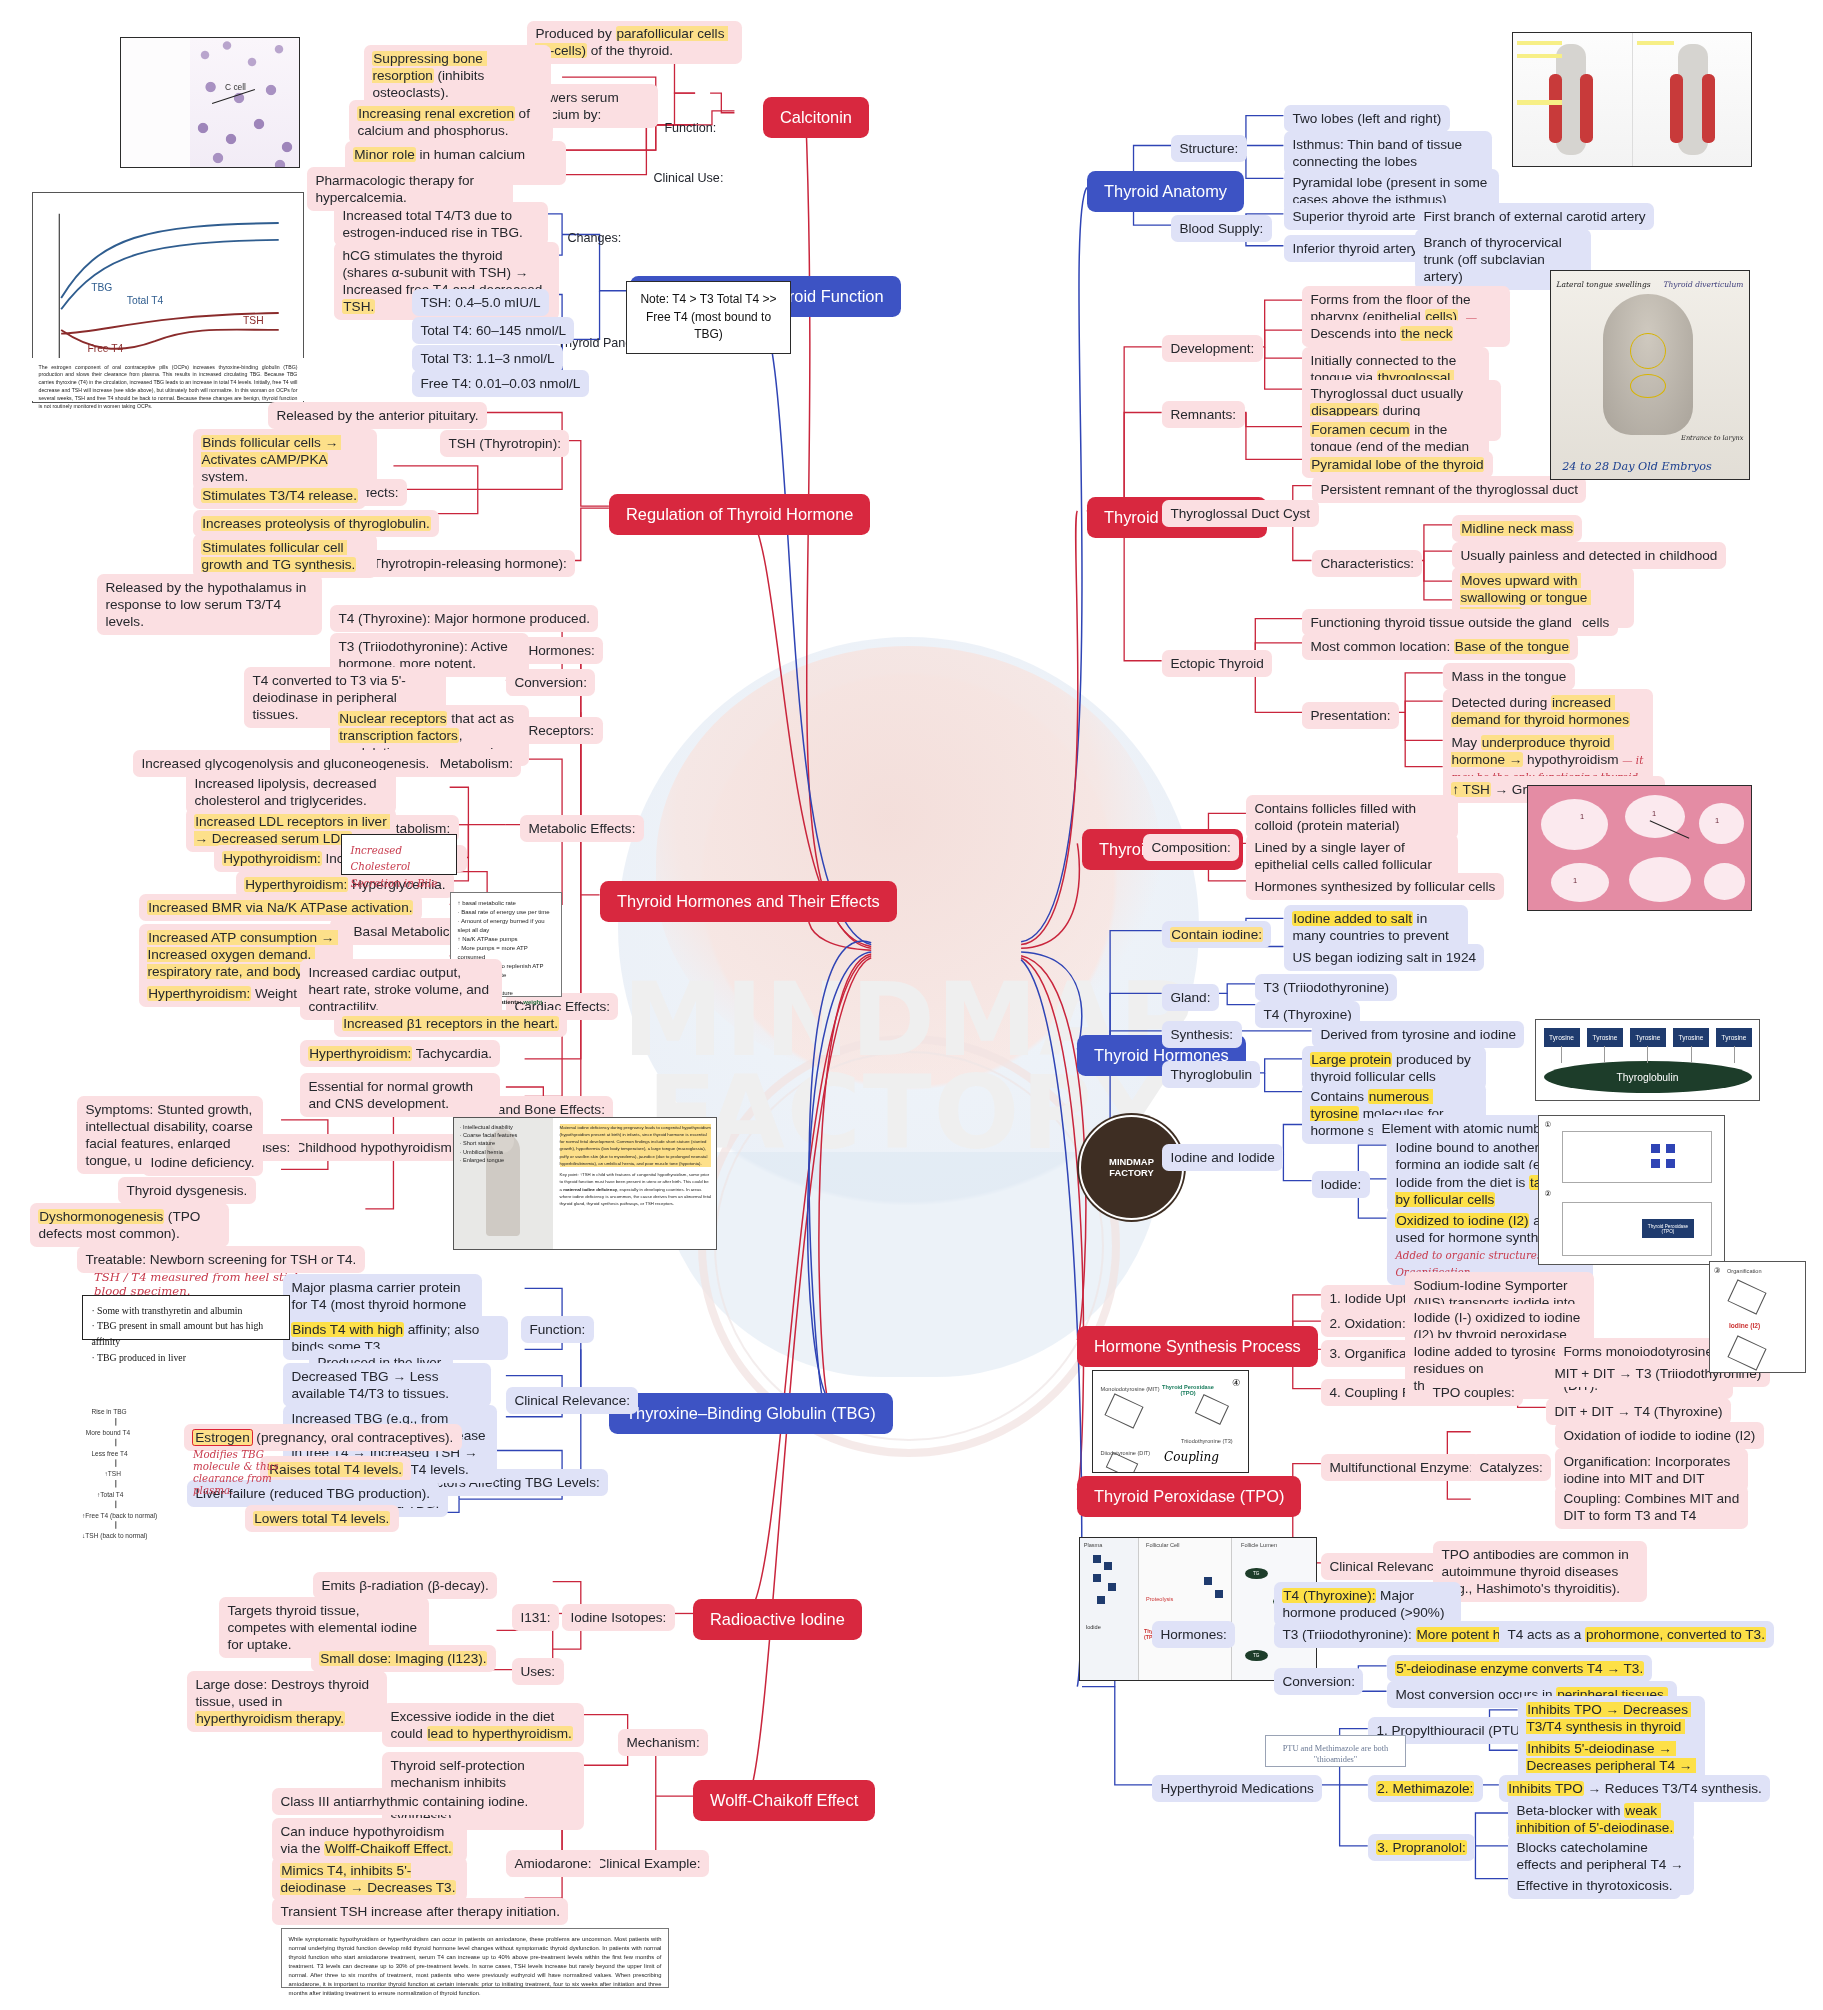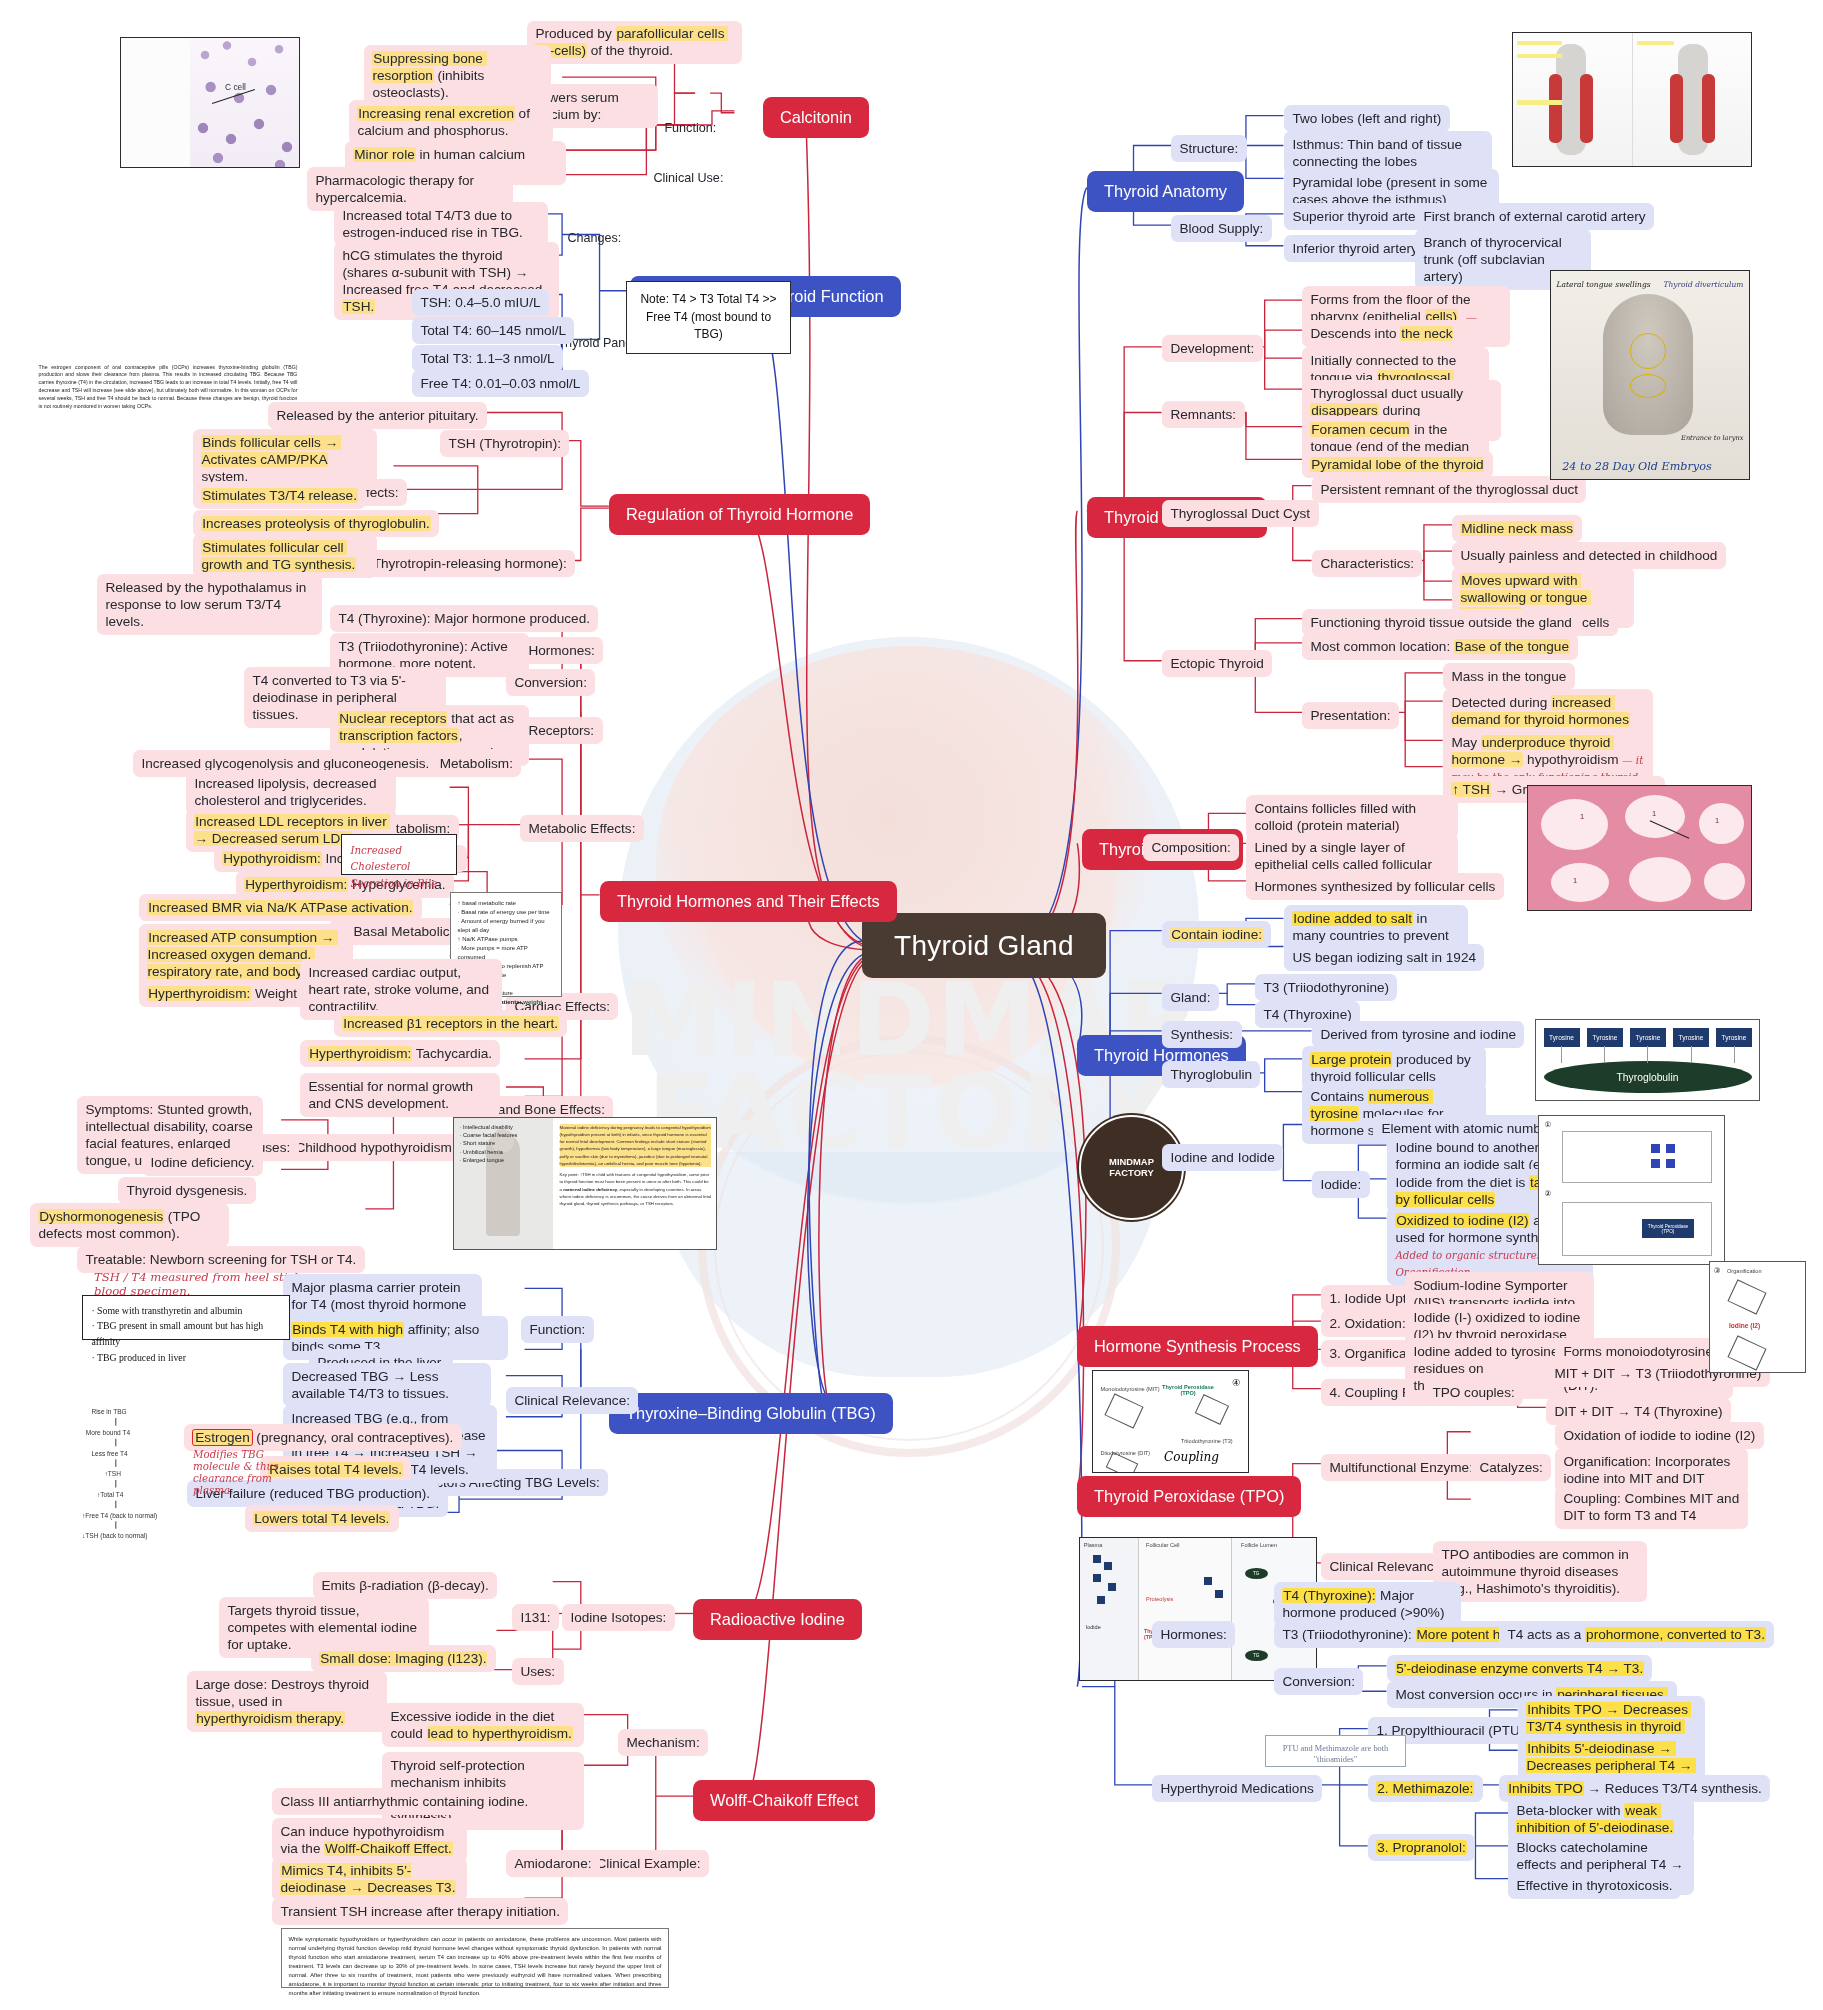--- a/index.html
+++ b/index.html
@@ -340,21 +340,20 @@
       <path d="M1430 1905 V 1970 H 1460"></path>
       <path d="M1560 1845 H 1590 V 1825 H 1620"></path>
       <path d="M1590 1845 V 1868 H 1620"></path>
       <path d="M1540 1905 H 1600"></path>
       <path d="M1545 1970 H 1575 V 1935 H 1610"></path>
       <path d="M1575 1970 H 1610"></path>
       <path d="M1575 1970 V 2005 H 1610"></path>
     </g>
   </svg>
 
-  <div class="node root" style="left:862px; top:913px;">Thyroid Gland</div>
 
   <div class="logo-circle" style="left:1079px; top:1115px; width:105px; height:105px;">
     <div>MINDMAP</div>
     <div>FACTORY</div>
   </div>
 
   <div class="node main-red" style="left:735px; top:97px;margin-left:28px;">Calcitonin</div>
   <div class="node plain" style="left:656px; top:116px; font-size:12.6px;">Function:</div>
   <div class="node plain" style="left:645px; top:166px; font-size:12.6px;">Clinical Use:</div>
   <div class="node pink" style="left:525px; top:84px; width:133px;">Lowers serum calcium by:</div>
@@ -393,20 +392,35 @@
   <div class="node pink" style="left:334px; top:242px; width:225px;"><span>hCG stimulates the thyroid (shares α-subunit with TSH) → Increased free T4 and decreased </span><span class="hl">TSH.</span></div>
   <div class="node lav" style="left:412px; top:289px;">TSH: 0.4–5.0 mIU/L</div>
   <div class="node lav" style="left:412px; top:317px;">Total T4: 60–145 nmol/L</div>
   <div class="node lav" style="left:412px; top:345px;">Total T3: 1.1–3 nmol/L</div>
   <div class="node lav" style="left:412px; top:370px;">Free T4: 0.01–0.03 nmol/L</div>
   <div class="note-box" style="left:626px; top:281px; width:165px;">Note:
 T4 &gt; T3
 Total T4 &gt;&gt; Free T4
 (most bound to TBG)</div>
 
+  <div class="imgbox thin" style="left:32px; top:192px; width:272px; height:211px;">
+    <svg width="272" height="211" viewBox="0 0 290 225">
+      <path d="M28 190 H 268" stroke="#333" stroke-width="1.2" fill="none"></path>
+      <path d="M28 190 V 22" stroke="#333" stroke-width="1.2" fill="none"></path>
+      <path d="M30 112 C 70 46, 120 34, 262 32" stroke="#2f5d8f" stroke-width="2" fill="none"></path>
+      <path d="M30 124 C 74 64, 126 52, 262 50" stroke="#2f5d8f" stroke-width="2" fill="none"></path>
+      <path d="M30 150 C 80 148, 120 130, 262 128" stroke="#8a2b2b" stroke-width="2" fill="none"></path>
+      <path d="M30 146 C 62 168, 92 172, 130 158 C 170 142, 210 146, 262 146" stroke="#8a2b2b" stroke-width="2" fill="none"></path>
+      <text x="62" y="104" font-size="11" fill="#2f5d8f" font-family="Liberation Sans">TBG</text>
+      <text x="100" y="118" font-size="11" fill="#2f5d8f" font-family="Liberation Sans">Total T4</text>
+      <text x="58" y="170" font-size="11" fill="#8a2b2b" font-family="Liberation Sans">Free T4</text>
+      <text x="224" y="140" font-size="11" fill="#8a2b2b" font-family="Liberation Sans">TSH</text>
+      <text x="52" y="212" font-size="12" fill="#222" font-family="DejaVu Serif" font-style="italic">⟶ Weeks of Pregnancy</text>
+    </svg>
+  </div>
   <div class="tiny-box" style="left:32px; top:358px; width:272px; height:43px; border:none; font-size:5.2px; text-align:justify;">The estrogen component of oral contraceptive pills (OCPs) increases thyroxine-binding globulin (TBG) production and slows their clearance from plasma. This results in increased circulating TBG. Because TBG carries thyroxine (T4) in the circulation, increased TBG leads to an increase in total T4 levels. Initially, free T4 will decrease and TSH will increase (see slide above), but ultimately both will normalize. In this woman on OCPs for several weeks, TSH and free T4 should be back to normal. Because these changes are benign, thyroid function is not routinely monitored in women taking OCPs.</div>
 
   <div class="node main-red" style="left:609px; top:494px;">Regulation of Thyroid Hormone</div>
   <div class="node pink" style="left:440px; top:430px;">TSH (Thyrotropin):</div>
   <div class="node pink" style="left:328px; top:550px;">TRH (Thyrotropin-releasing hormone):</div>
   <div class="node pink" style="left:345px; top:479px;">Effects:</div>
   <div class="node pink" style="left:268px; top:402px;">Released by the anterior pituitary.</div>
   <div class="node pink" style="left:193px; top:429px; width:184px;"><span class="hl">Binds follicular cells → Activates cAMP/PKA</span><span> system.</span></div>
   <div class="node pink" style="left:193px; top:482px;"><span class="hl">Stimulates T3/T4 release.</span></div>
   <div class="node pink" style="left:193px; top:510px;"><span class="hl">Increases proteolysis of thyroglobulin.</span></div>

